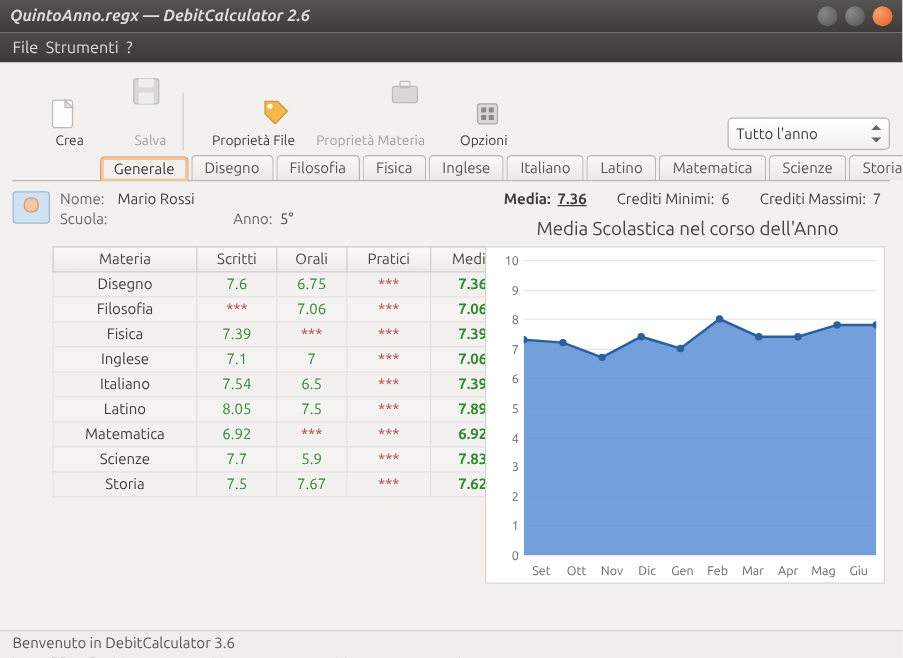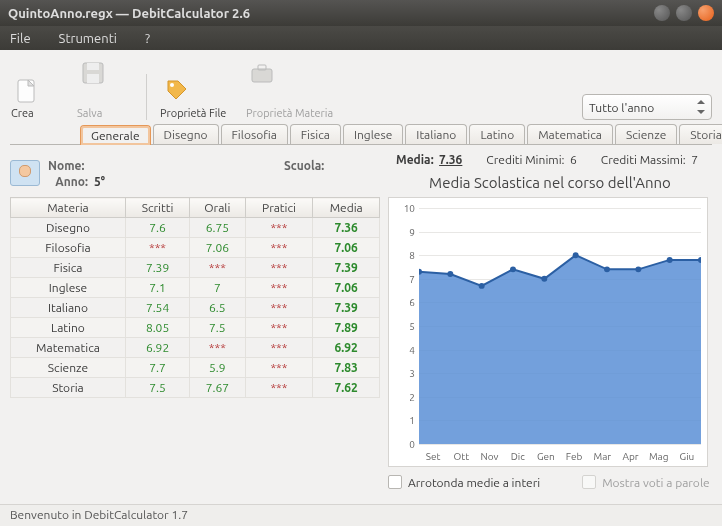--- a/index.html
+++ b/index.html
@@ -1,77 +1,77 @@
 <!DOCTYPE html>
 <html><head>
 <meta charset="utf-8">
 <style>
 * { box-sizing: border-box; margin: 0; padding: 0; font-family: "Ubuntu", "Segoe UI", sans-serif; }
 body { background: #f2f1f0; width: 722px; height: 526px; overflow: hidden; font-size: 12px; color: #3c3c3c; }
 
 
 .titlebar { background: linear-gradient(#555452,#3c3b37); height: 26px; display: flex; align-items: center; padding: 0 8px; color: #ddd; }
-.titlebar .title { font-weight: bold; font-size: 13px; flex: 1; }
+.titlebar .title { font-weight: bold; font-size: 13px; flex: 1; font-style: italic; }
 .titlebar .wbtn { width: 16px; height: 16px; border-radius: 8px; margin-left: 6px; display:inline-block; }
 .wmin { background: radial-gradient(circle at 30% 30%, #888, #555); }
 .wmax { background: radial-gradient(circle at 30% 30%, #888, #555); }
 .wclose { background: radial-gradient(circle at 30% 30%, #f7a06d, #e6601a); }
 
 
-.menubar { background: linear-gradient(#4b4a46,#3c3b37); height: 24px; display: flex; align-items: center; padding: 0 10px; gap: 28px; color: #ddd; font-size: 13px; }
+.menubar { background: linear-gradient(#4b4a46,#3c3b37); height: 24px; display: flex; align-items: center; padding: 0 10px; gap: 6px; color: #ddd; font-size: 13px; }
 .menubar span { cursor: default; }
 
 
 .content { background: #f2f1f0; padding: 6px 10px 4px 10px; }
 
 
 .toolbar { display: flex; align-items: flex-end; gap: 8px; height: 64px; }
-.tbtn { display: flex; flex-direction: column; align-items: flex-start; justify-content: flex-end; width: 58px; height: 58px; border:1px solid transparent; border-radius:4px; font-size:11px; cursor:default; }
+.tbtn { display: flex; flex-direction: column; align-items: flex-end; justify-content: flex-end; width: 58px; height: 58px; border:1px solid transparent; border-radius:4px; font-size:11px; cursor:default; }
 .tbtn.disabled { color:#a0a0a0;gap:20px; }
 .tbtn .ic { width: 32px; height: 32px; display:flex; align-items:center; justify-content:center; }
 .tsep { width:1px; height:46px; background:#d0cfcd; margin:0 4px; }
 .spacer { flex:1; }
 .period-select { width:130px; height:26px; border:1px solid #b8b6b2; border-radius:4px; background:linear-gradient(#fff,#f2f1f0); display:flex; align-items:center; padding:0 6px; font-size:12px; position:relative; }
 .period-select::after { content:""; position:absolute; right:6px; top:5px; width:0; height:0; border-left:4px solid transparent; border-right:4px solid transparent; border-bottom:4px solid #666; }
 .period-select::before { content:""; position:absolute; right:6px; bottom:5px; width:0; height:0; border-left:4px solid transparent; border-right:4px solid transparent; border-top:4px solid #666; }
 
 
 .tabs { display:flex; align-items:flex-end; gap:0; border-bottom:1px solid #b8b6b2; margin-top:4px; padding-left:70px; }
 .tab { border:1px solid #b8b6b2; border-bottom:none; border-radius:4px 4px 0 0; background:linear-gradient(#f9f8f6,#ece9e5); padding:3px 10px; font-size:12px; margin-right:2px; color:#555; cursor:default; }
 .tab.active { background:#f2f1f0; font-weight:normal; box-shadow: 0 0 0 2px rgba(242,153,74,0.5) inset; border-color:#e59858; color:#333; position:relative; top:1px; }
 
 
 .main { display:flex; gap:8px; margin-top:8px; }
 .left { width:370px; }
 .right { flex:1; }
 
-.student { display:flex; align-items:center; gap:8px; height:40px;font-weight:bold; }
+.student { display:flex; align-items:flex-start; gap:8px; height:40px; }
 .avatar { width:30px; height:26px; background:#cfe2f2; border:1px solid #9bb9d4; border-radius:3px; position:relative; }
 .avatar::after { content:""; position:absolute; top:4px; left:8px; width:10px; height:10px; border-radius:5px; background:#f4c8a0; border:1px solid #d09b6f; }
 .student-info { display:grid; grid-template-columns:46px 130px 60px 30px; row-gap:3px; font-size:12px; }
 .student-info span.lbl { color:#666; }
 .student-info span.val { }
 
 
-table.grades { width:100%; border-collapse:collapse; margin-top:4px; font-size:12px; }
+table.grades { width:100%; border-collapse:collapse; margin-top:4px; font-size:12px;margin-left:32px; }
 table.grades th { background:linear-gradient(#fbfaf8,#ece9e5); border:1px solid #cfcdc9; padding:3px 4px; font-weight:normal; color:#444; }
 table.grades td { border:1px solid #e3e1dd; padding:3px 4px; text-align:center; }
 table.grades tr:nth-child(even) td { background:#f4f3f1; }
 .green { color:#2d8a2d; }
 .red { color:#b53a3a; }
 .bold { font-weight:bold; }
 
 
 .actions { display:flex; gap:6px; margin-top:108px; }
 .btn { border:1px solid #b8b6b2; border-radius:4px; background:linear-gradient(#fdfcfb,#ece9e5); padding:4px 10px; font-size:12px; cursor:default; }
 .btn.disabled { color:#a0a0a0; }
 .addbtn::before { content:"+"; color:#4caf50; font-weight:bold; margin-right:4px; font-size:14px; }
 
 
-.statline { display:flex; gap:24px; font-size:12px; align-items:baseline; padding-left:8px; }
+.statline { display:flex; gap:24px; font-size:12px; align-items:baseline; padding-left:8px;justify-content:center; }
 .statline .v { font-weight:bold; }
 .statline .u { text-decoration:underline; }
 
 .chart-title { text-align:center; font-size:15px; color:#444; margin-top:8px; }
 .chartbox { width:320px; height:270px; border:1px solid #d6d4d1; background:#fff; margin-top:6px; padding:10px 6px 4px 30px; position:relative; }
 .gridlines { position:absolute; left:30px; right:6px; top:10px; bottom:22px; }
 .gridlines .row { position:absolute; left:0; right:0; border-top:1px solid #e8e7e5; font-size:10px; color:#666; }
 .gridlines .row span { position:absolute; left:-24px; top:-6px; width:20px; text-align:right; }
 .xaxis { position:absolute; left:30px; right:6px; bottom:4px; display:flex; font-size:10px; color:#666; }
 .xaxis span { flex:1; text-align:center; }
@@ -134,20 +134,32 @@
       <span>Proprietà File</span>
     </div>
     <div class="tbtn disabled" style="width:96px">
       <span class="ic">
           <svg width="28" height="28">
             <rect x="4" y="10" width="20" height="13" rx="2" fill="#d9d8d5" stroke="#bbb"></rect>
             <rect x="10" y="6" width="8" height="5" rx="1" fill="none" stroke="#bbb"></rect>
           </svg>
         </span>
       <span>Proprietà Materia</span>
+    </div>
+    <div class="tbtn">
+      <span class="ic">
+          <svg width="28" height="28">
+            <rect x="6" y="6" width="16" height="16" rx="2" fill="#d9d8d5" stroke="#aaa"></rect>
+            <rect x="9" y="9" width="4" height="4" fill="#888"></rect>
+            <rect x="15" y="9" width="4" height="4" fill="#888"></rect>
+            <rect x="9" y="15" width="4" height="4" fill="#888"></rect>
+            <rect x="15" y="15" width="4" height="4" fill="#888"></rect>
+          </svg>
+        </span>
+      <span>Opzioni</span>
     </div>
     <div class="spacer"></div>
     <div class="period-select">
       <span>Tutto l'anno</span>
     </div>
   </div>
 
   <div class="tabs" id="tabs">
       <div class="tab active">Generale</div>
       <div class="tab">Disegno</div>
@@ -160,20 +172,21 @@
       <div class="tab">Scienze</div>
       <div class="tab">Storia</div>
     </div>
 
   <div class="main">
     <div class="left">
       <div class="student">
         <div class="avatar"></div>
         <div class="student-info">
           <span class="lbl">Nome:</span>
+          <span class="val">Mario Rossi</span>
           <span></span>
             <span></span>
           <span class="lbl">Scuola:</span>
           <span class="lbl" style="text-align:right;padding-right:6px">Anno:</span>
           <span class="val">5°</span>
         </div>
       </div>
 
       <table class="grades">
         <thead>
@@ -325,26 +338,19 @@
             <span>Dic</span>
             <span>Gen</span>
             <span>Feb</span>
             <span>Mar</span>
             <span>Apr</span>
             <span>Mag</span>
             <span>Giu</span>
           </div>
       </div>
 
-      <div class="checkrow">
-        <div class="checkbox"></div>
-        <span>Arrotonda medie a interi</span>
-        <div class="spacer2"></div>
-        <div class="checkbox" style="opacity:0.5"></div>
-        <span class="disabled">Mostra voti a parole</span>
-      </div>
     </div>
   </div>
 </div>
 
 <div class="statusbar">
-  <span>Benvenuto in DebitCalculator 1.7</span>
+  <span>Benvenuto in DebitCalculator 3.6</span>
 </div>
 
 </body></html>

